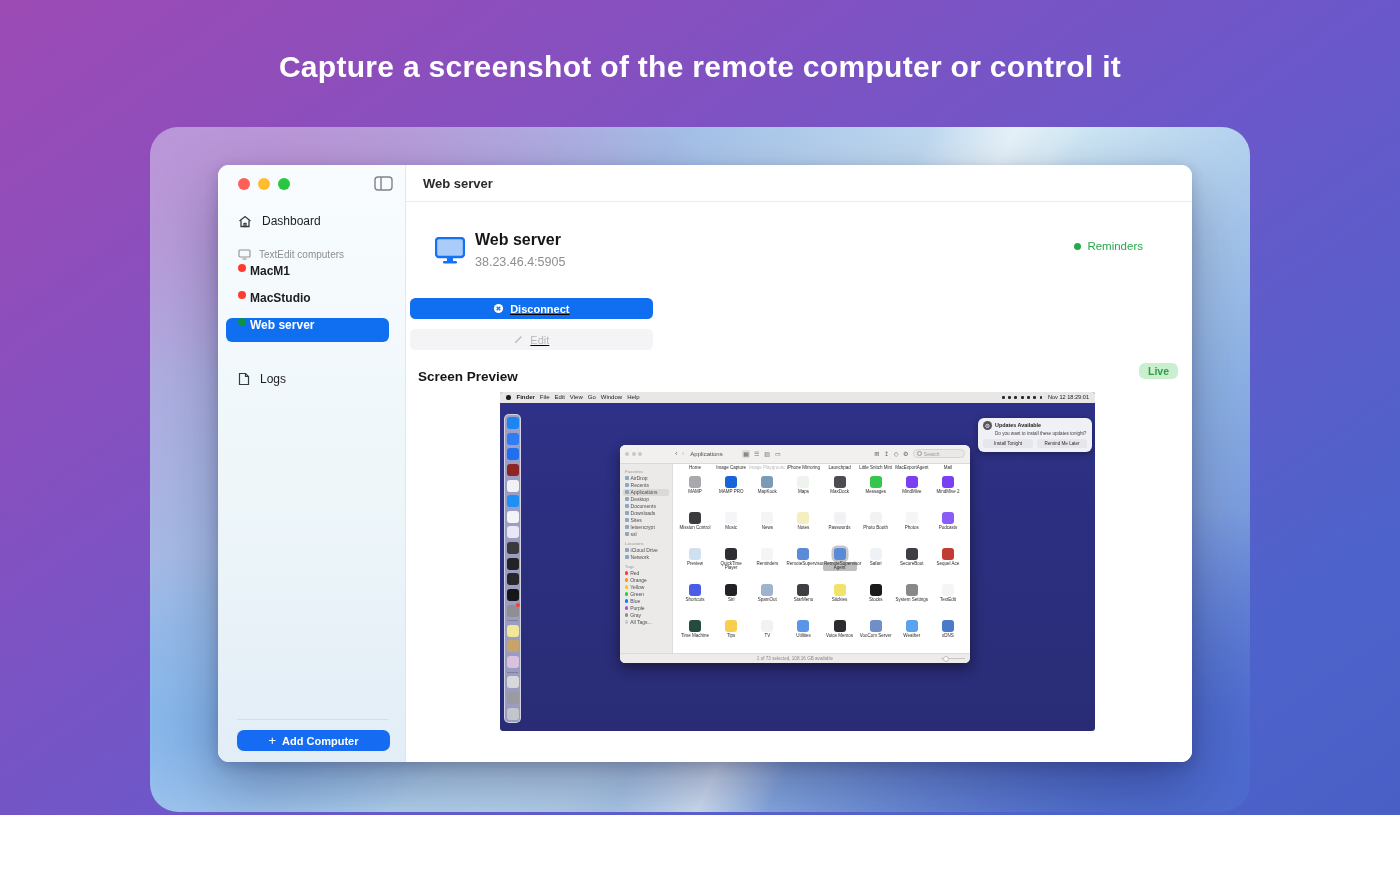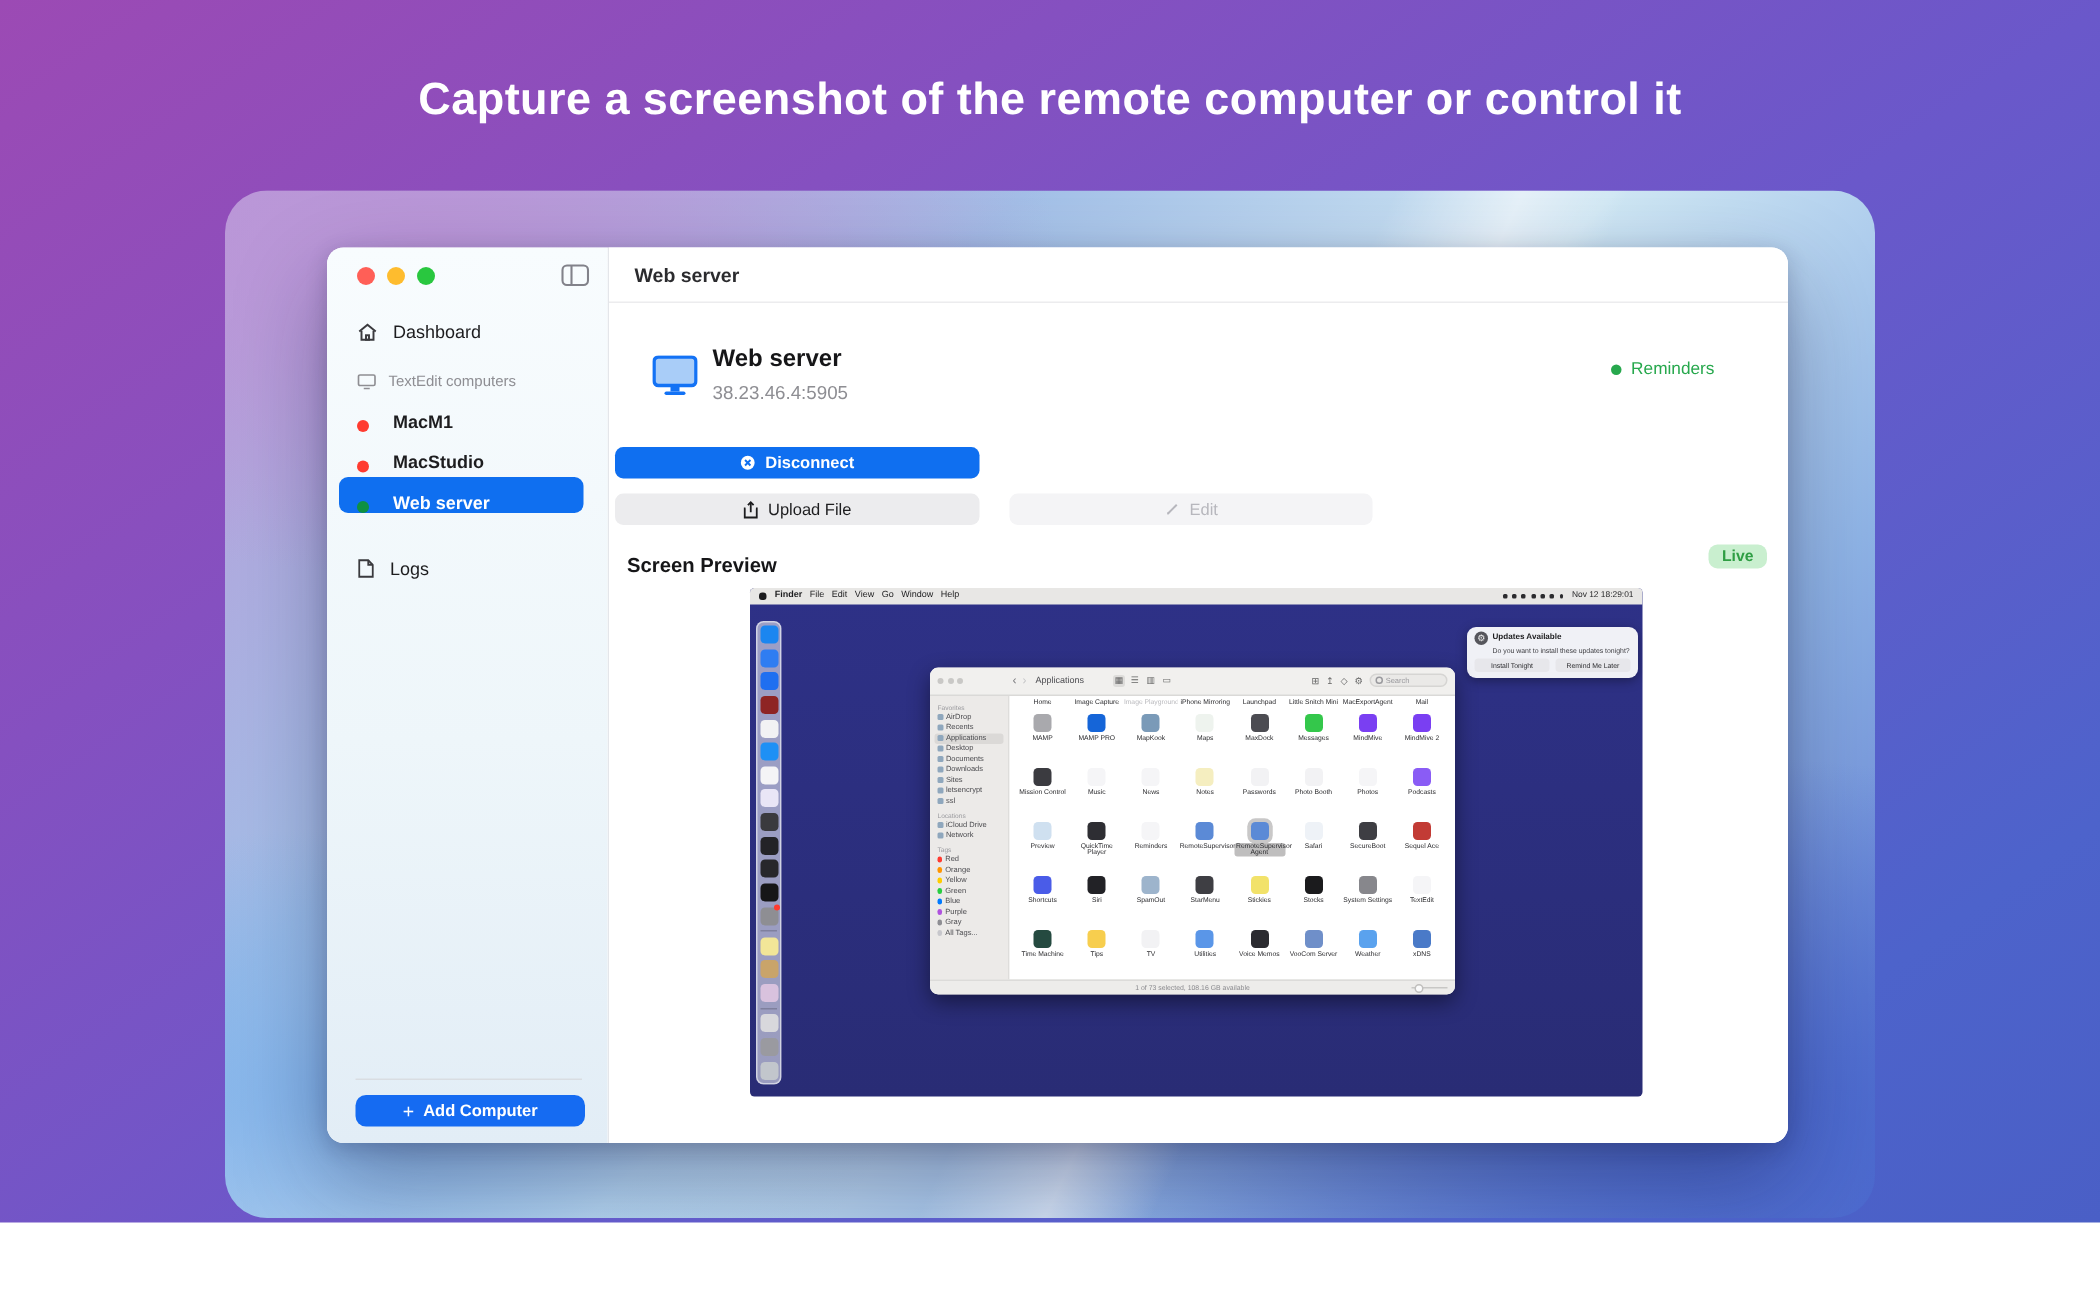--- a/index.html
+++ b/index.html
@@ -29,21 +29,21 @@
   .tl.red{background:#ff5f57;} .tl.yellow{background:#febc2e;} .tl.green{background:#29c73f;}
   .toggle { position:absolute; top:11px; right:12px; width:20px; height:16px; background:none; border:none; cursor:pointer; color:#82828a; }
 
   .nav-dash, .nav-logs { position:absolute; left:20px; display:flex; align-items:center; gap:10px;
     font-size:12px; color:#1d1d1f; height:24px; }
   .nav-dash { top:44px; } .nav-logs { top:0; }
   .nav-icon { color:#3a3a3e; display:flex; }
   .mon-row { position:absolute; top:84px; left:20px; display:flex; align-items:center; gap:8px;
     font-size:10px; color:#8e8e93; font-weight:500; }
   .computers { position:absolute; top:96px; left:0; right:0; }
-  .srow { height:24px; margin:3px 16px 3px 8px; display:flex; align-items:flex-end; gap:16px;
+  .srow { height:24px; margin:3px 16px 3px 8px; display:flex; align-items:flex-start; gap:4px;
     padding-left:12px; border-radius:6px; font-size:12px; font-weight:700; color:#1d1d1f; }
   .srow .dot { width:8px; height:8px; border-radius:50%; flex:none; }
   .srow.selected { background:#0f6ff0; color:#ffffff; }
   .logs-wrap { position:absolute; top:202px; left:0; right:0; }
   .sb-bottom { position:absolute; left:0; right:0; bottom:0; }
   .sb-div { position:absolute; bottom:42px; left:19px; right:17px; height:1px; background:#d9dde2; }
   .add-btn { position:absolute; bottom:11px; left:19px; width:153px; height:21px; border:none; cursor:pointer;
     background:#156bf2; color:#fff; border-radius:7px; font-size:11px; font-weight:600;
     font-family:"Liberation Sans",sans-serif; display:flex; align-items:center; justify-content:center; gap:6px; }
   .plus-icon::before { content:"+"; font-size:13px; font-weight:400; }
@@ -51,21 +51,21 @@
   .main { position:absolute; left:188px; right:0; top:0; bottom:0; border-radius:0 11px 11px 0; background:#fff; }
   .titlebar { position:absolute; top:0; left:0; right:0; height:37px; border-bottom:1px solid #ececee; }
   .titlebar span { position:absolute; left:17px; top:0; line-height:37px; font-size:13px; font-weight:600; color:#2b2b2e; }
   .hicon { position:absolute; left:29px; top:72px; }
   .hname { position:absolute; left:69px; top:66px; font-size:16px; font-weight:700; color:#161618; }
   .haddr { position:absolute; left:69px; top:90px; font-size:12.5px; color:#8e8e93; }
   .connected { position:absolute; right:49px; top:75px; display:flex; align-items:center; gap:6px;
     font-size:11.5px; font-weight:500; color:#27a84d; }
   .connected .cdot { width:7px; height:7px; border-radius:50%; background:#27a84d; }
 
-  .btnrow { position:absolute; left:4px; right:14px; display:grid; grid-template-columns:repeat(3,1fr); gap:20px; }
+  .btnrow { position:absolute; left:4px; right:14px; display:grid; grid-template-columns:repeat(3,1fr); gap:20px;text-decoration:underline; }
   .row1 { top:133px; } .row2 { top:164px; }
   .abtn { height:21px; border:none; border-radius:5.5px; font-size:11px; font-weight:500; cursor:pointer;
     font-family:"Liberation Sans",sans-serif; display:flex; align-items:center; justify-content:center; gap:6px;
     background:#ececee; color:#1d1d1f; }
   .abtn.primary { background:#0f6ff0; color:#fff; font-weight:600; }
   .abtn.disabled { background:#f4f4f6; color:#b7b7bd; cursor:default; }
   .abtn.danger { background:#fdf1f1; color:#f0a3aa; cursor:default; }
   .abtn svg { flex:none; }
 
   .ph-head { position:absolute; top:204px; left:12px; font-size:13.5px; font-weight:700; color:#161618; }
@@ -251,28 +251,20 @@
         <div class="btnrow row1">
           <button class="abtn primary">
             <svg width="11" height="11" viewBox="0 0 11 11">
                 <circle cx="5.5" cy="5.5" r="4.6" fill="#fff"></circle>
                 <path d="M3.7 3.7 L7.3 7.3 M7.3 3.7 L3.7 7.3" stroke="#0f6ff0" stroke-width="1.3"></path>
               </svg>
             <span>Disconnect</span>
           </button>
         </div>
         <div class="btnrow row2">
-          <button class="abtn">
-            <svg width="11" height="12" viewBox="0 0 11 12" fill="none" stroke="#1d1d1f" stroke-width="1.2">
-                <path d="M2 5 H1.5 V11 H9.5 V5 H9"></path>
-                <path d="M5.5 7.5 V1"></path>
-                <path d="M3.6 2.8 L5.5 0.9 L7.4 2.8"></path>
-              </svg>
-            <span>Upload File</span>
-          </button>
           <button class="abtn disabled">
             <svg width="11" height="11" viewBox="0 0 11 11" stroke="#b7b7bd" stroke-width="1.3">
                 <path d="M2.5 8.5 L8.5 2.5"></path>
                 <path d="M2 9 L3.6 8.6 L2.4 7.4 Z" fill="#b7b7bd" stroke="none"></path>
               </svg>
             <span>Edit</span>
           </button>
         </div>
 
         <div class="ph-head">Screen Preview</div>

